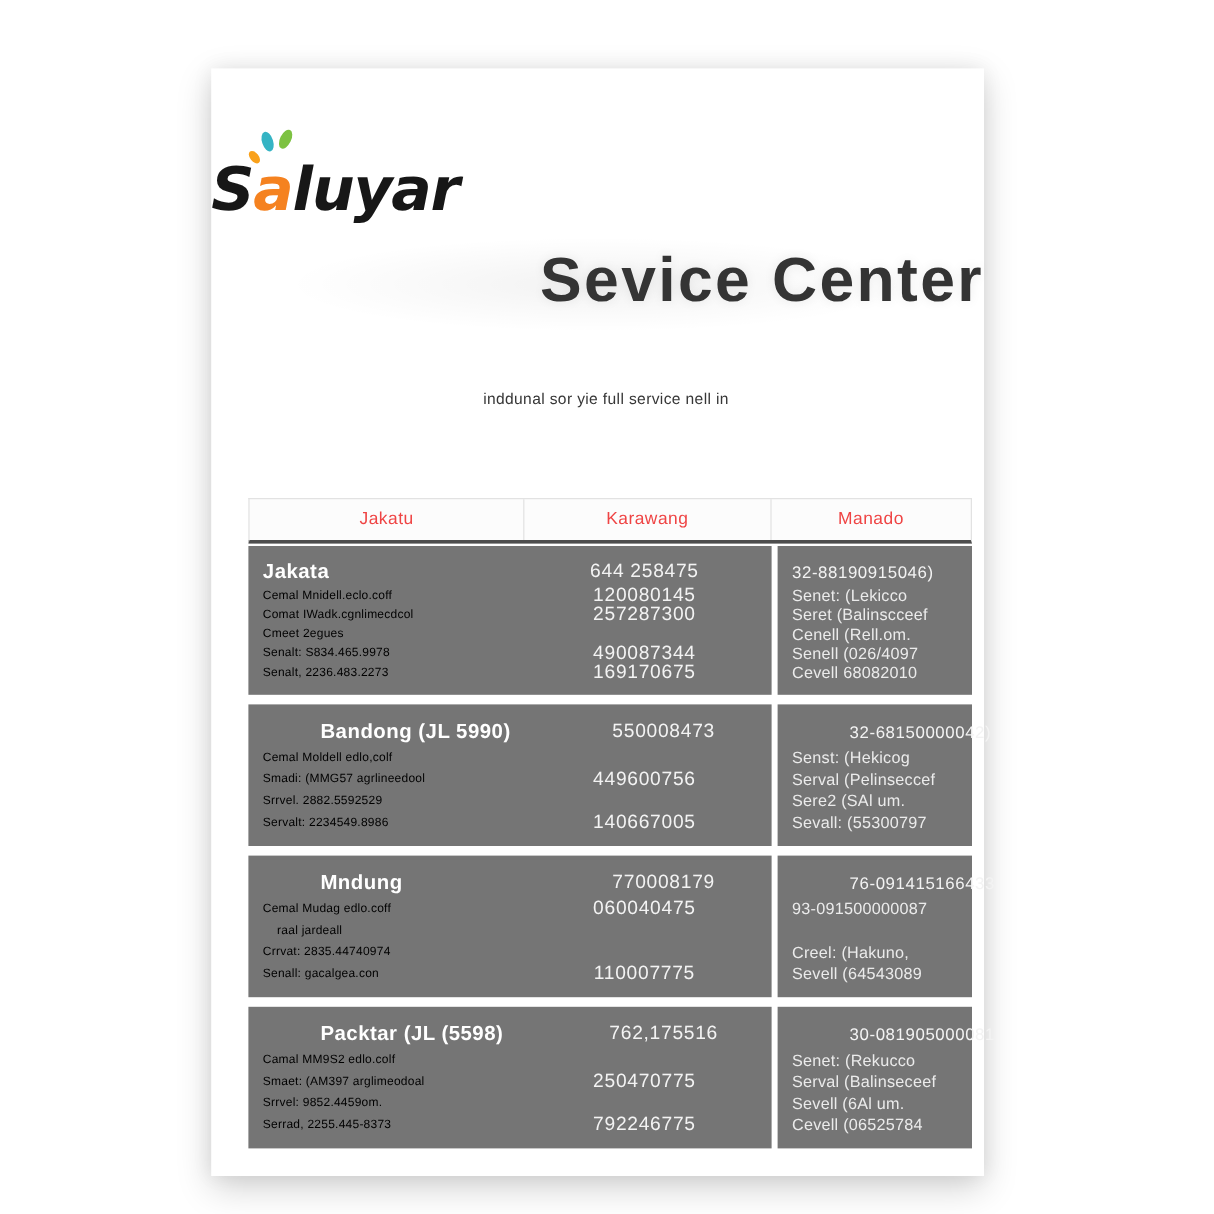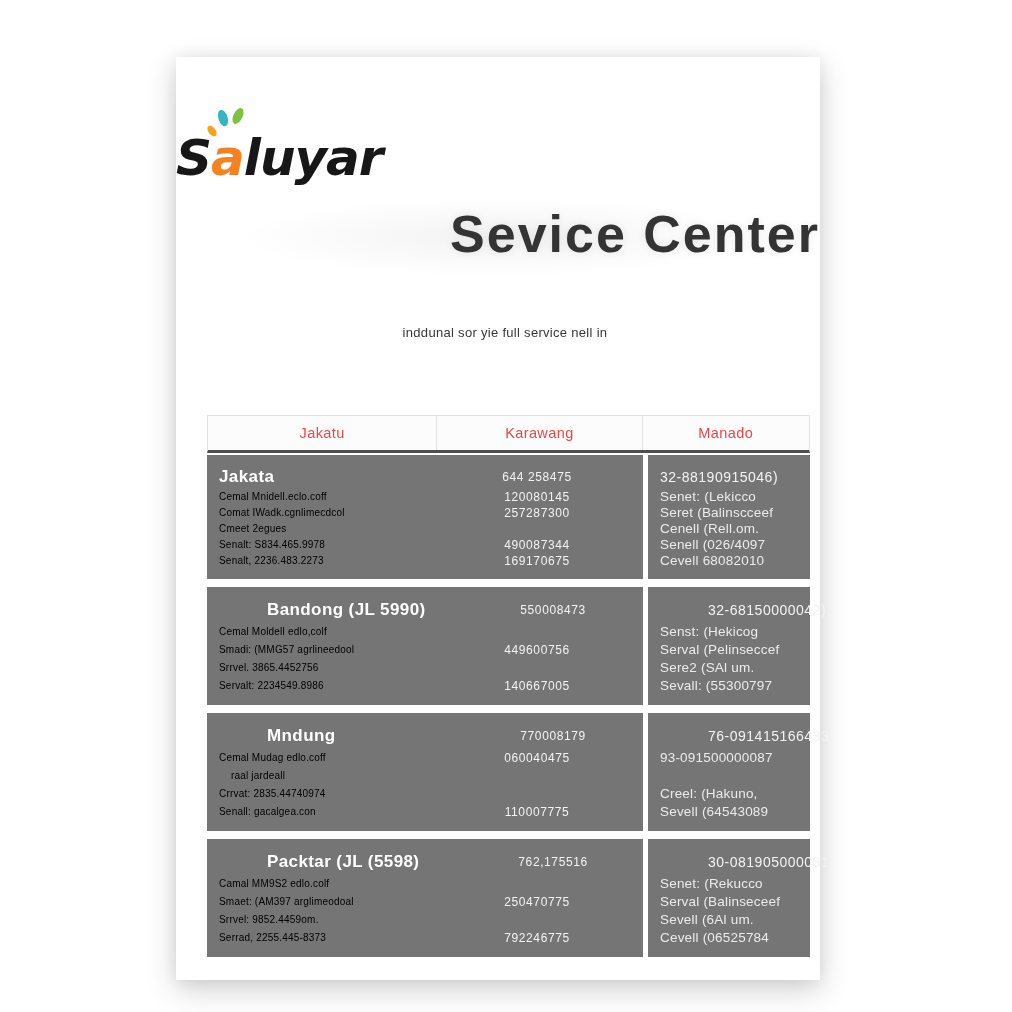--- a/index.html
+++ b/index.html
@@ -31,21 +31,21 @@
   .th:nth-child(1){width:230px;}
   .th:nth-child(2){width:206px;}
   .th:nth-child(3){width:167px;border-right:none;}
   .tbody{margin-top:2px;}
   .row{display:flex;gap:5px;margin-bottom:8px;}
   .block{background:var(--block);box-sizing:border-box;}
   .block-left{width:436px;padding:10px 0 10px 12px;}
   .block-right{width:162px;padding:10px 8px 10px 12px;}
   .line{display:flex;align-items:center;}
   .cl{width:218px;white-space:pre;font-size:10px;color:#000000;line-height:16px;letter-spacing:.2px;}
-  .cm{width:200px;text-align:center;font-size:12px;color:#f3f3f3;letter-spacing:.6px;line-height:16px;}
+  .cm{width:200px;text-align:center;font-size:16px;color:#f3f3f3;letter-spacing:.6px;line-height:16px;}
   .row-title{font-size:17px;font-weight:700;color:#ffffff;line-height:24px;letter-spacing:.4px;}
   .cr{font-size:13.5px;color:#ebebeb;line-height:16px;letter-spacing:.2px;white-space:pre;}
   .cr-first{line-height:24px;font-size:14px;color:#f3f3f3;letter-spacing:.5px;}
   .roomy .cl,.roomy .cm,.roomy .cr{line-height:18px;}
   .roomy .row-title,.roomy .cr-first{line-height:26px;margin-left:48px;}
 </style>
 </head>
 <body>
 
 <div class="stage">
@@ -113,21 +113,21 @@
               </div>
               <div class="line">
                 <span class="cl">Cemal Moldell edlo,colf</span>
                 <span class="cm">&nbsp;</span>
               </div>
               <div class="line">
                 <span class="cl">Smadi: (MMG57 agrlineedool</span>
                 <span class="cm">449600756</span>
               </div>
               <div class="line">
-                <span class="cl">Srrvel. 3865.4452756</span>
+                <span class="cl">Srrvel. 2882.5592529</span>
                 <span class="cm">&nbsp;</span>
               </div>
               <div class="line">
                 <span class="cl">Servalt: 2234549.8986</span>
                 <span class="cm">140667005</span>
               </div>
             </div>
             <div class="block block-right">
               <div class="cr cr-first">32-68150000042)</div>
               <div class="cr">Senst: (Hekicog</div>

